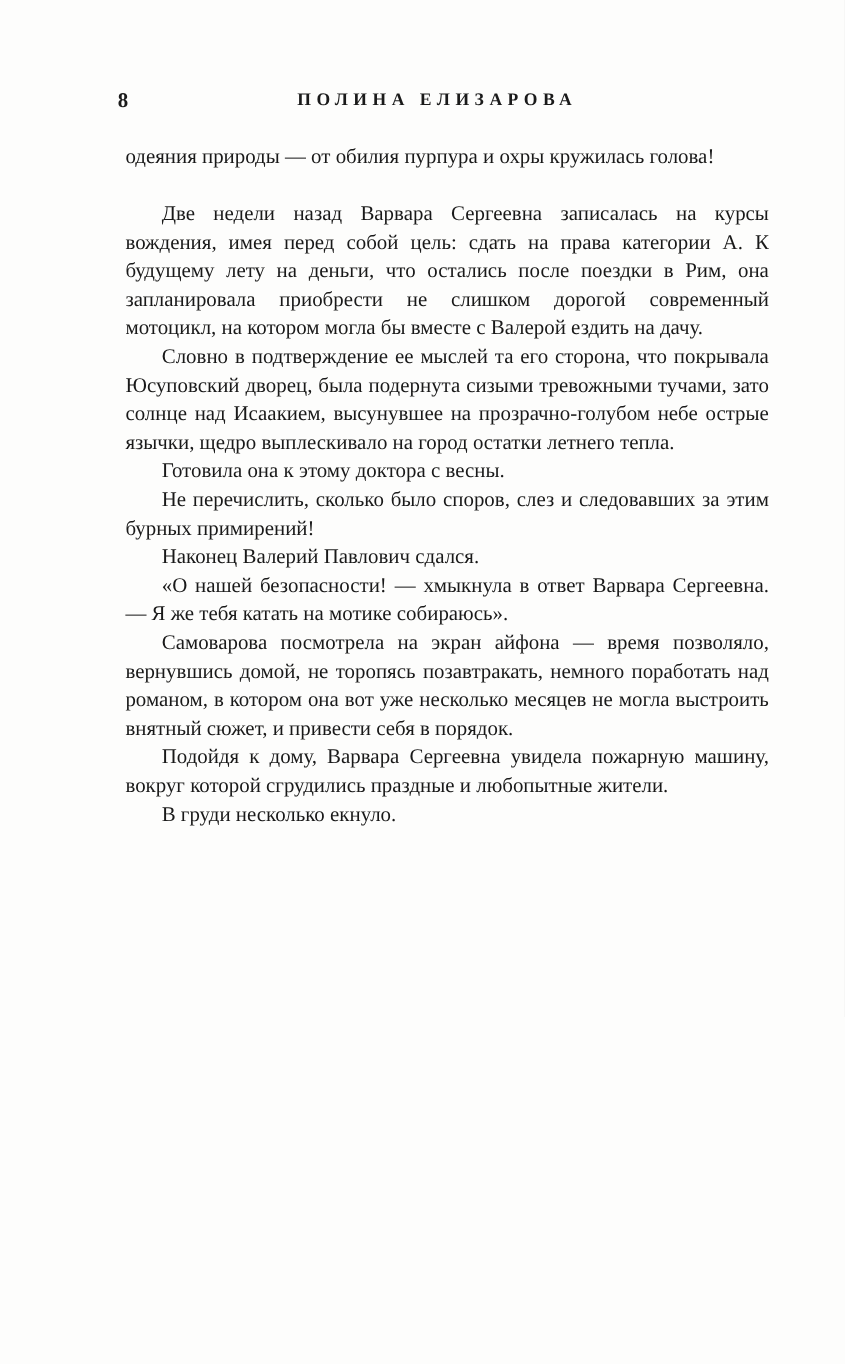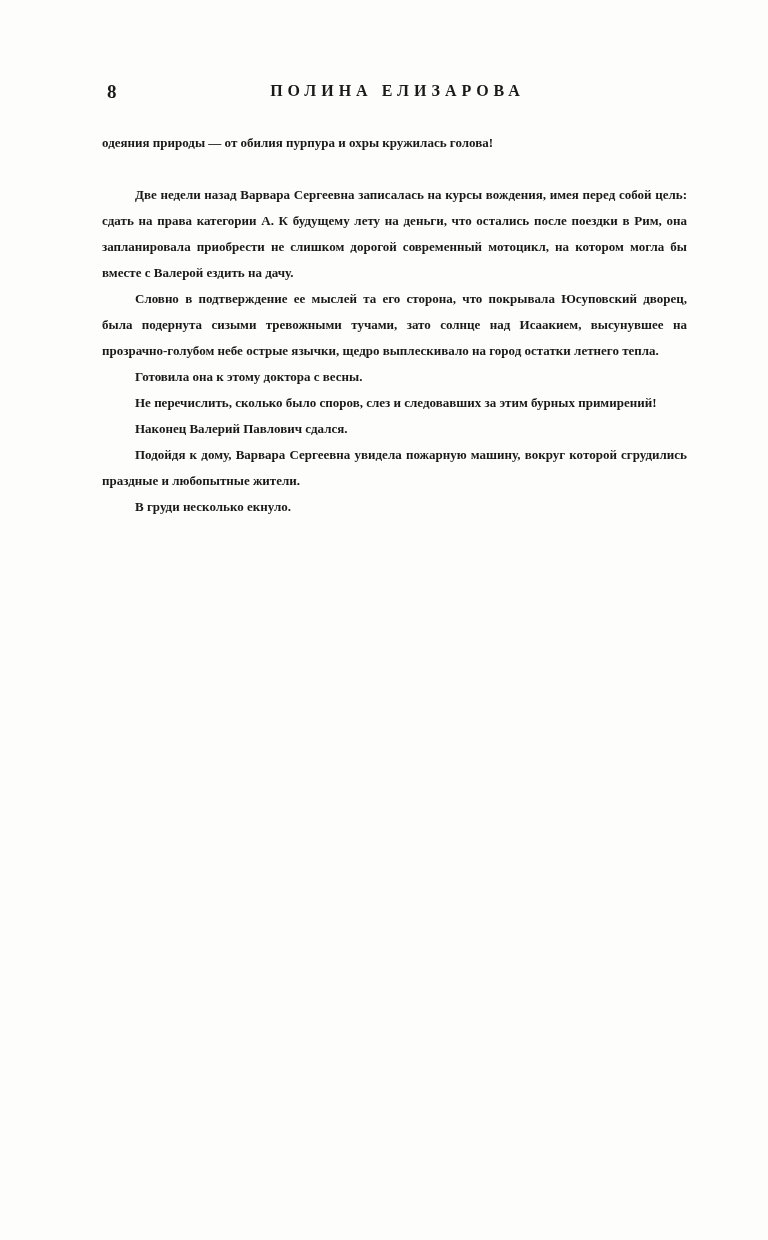--- a/index.html
+++ b/index.html
@@ -31,25 +31,25 @@
   .page-number {
     position: absolute;
     left: 2px;
     top: -1px;
     letter-spacing: 0;
     font-size: 19px;
   }
   .body-text {
     position: absolute;
     top: 130px;
-    left: 102px;
+    left: 114px;
     width: 585px;
-    font-size: 13px;
+    font-size: 19px;
     line-height: 26px;
-    font-weight: bold;
+    font-weight: normal;
     text-align: justify;
     hyphens: auto;
     -webkit-hyphens: auto;
     color: #191919;
   }
   .para {
     margin: 0;
     padding: 0;
     text-indent: 33px;
   }
@@ -70,17 +70,19 @@
     <span class="running-title">ПОЛИНА ЕЛИЗАРОВА</span>
   </header>
 
   <main class="body-text" lang="ru">
     <p class="para no-indent">одеяния природы — от обилия пурпура и охры кружилась голова!</p>
     <p class="para section-break">Две недели назад Варвара Сергеевна записалась на курсы вождения, имея перед собой цель: сдать на права категории А. К будущему лету на деньги, что остались после поездки в Рим, она запланировала приобрести не слишком дорогой современный мотоцикл, на котором могла бы вместе с Валерой ездить на дачу.</p>
     <p class="para">Словно в подтверждение ее мыслей та его сторона, что покрывала Юсуповский дворец, была подернута сизыми тревожными тучами, зато солнце над Исаакием, высунувшее на прозрачно-голубом небе острые язычки, щедро выплескивало на город остатки летнего тепла.</p>
     <p class="para">Готовила она к этому доктора с весны.</p>
     <p class="para">Не перечислить, сколько было споров, слез и следовавших за этим бурных примирений!</p>
     <p class="para">Наконец Валерий Павлович сдался.</p>
+    <p class="para">«О нашей безопасности! — хмыкнула в ответ Варвара Сергеевна. — Я же тебя катать на мотике собираюсь».</p>
+    <p class="para">Самоварова посмотрела на экран айфона — время позволяло, вернувшись домой, не торопясь позавтракать, немного поработать над романом, в котором она вот уже несколько месяцев не могла выстроить внятный сюжет, и привести себя в порядок.</p>
     <p class="para">Подойдя к дому, Варвара Сергеевна увидела пожарную машину, вокруг которой сгрудились праздные и любопытные жители.</p>
     <p class="para">В груди несколько екнуло.</p>
   </main>
 
 </div>
 
 </body></html>

